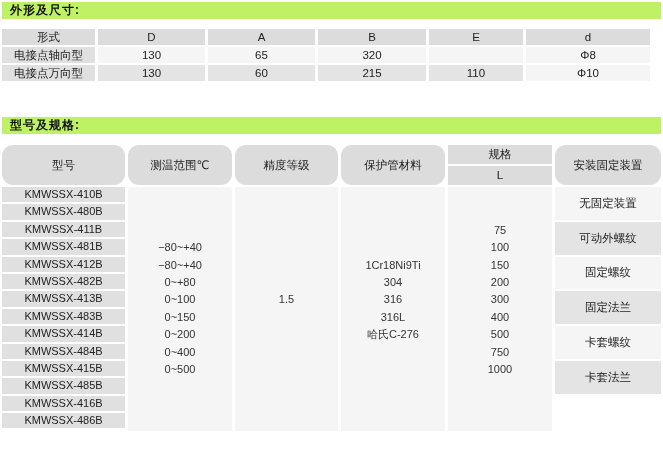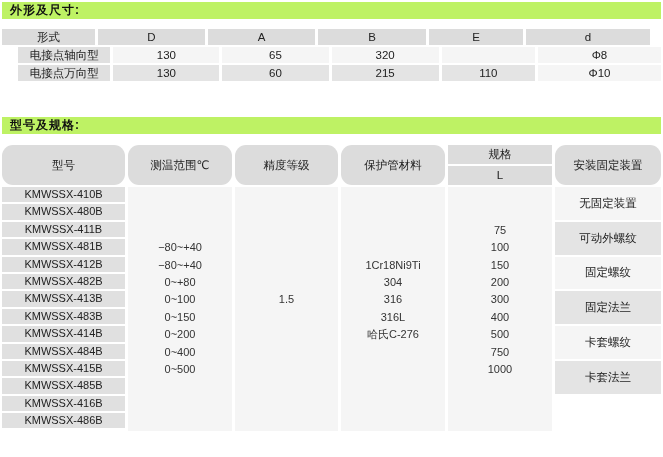--- a/index.html
+++ b/index.html
@@ -18,21 +18,21 @@
   
   .t1 { position: absolute; left: 2px; top: 29px; width: 659px; }
   .t1-row { display: flex; gap: 3px; margin-bottom: 2px; }
   .t1-cell {
     height: 16px; line-height: 16px; text-align: center;
     font-size: 11.5px; color: #222; overflow: hidden; white-space: nowrap;
   }
   .c1-0 { width: 93px; } .c1-1 { width: 107px; } .c1-2 { width: 107px; }
   .c1-3 { width: 108px; } .c1-4 { width: 94px; }  .c1-5 { width: 124px; }
   .hdr  { background: #dcdcdc; }
-  .lbl  { background: #e0e0e0; margin-left: 16px; }
+  .lbl  { background: #e0e0e0; }
   .lite { background: #f5f5f5; }
   .gray { background: #e4e4e4; }
 
   
   .t2 { position: absolute; left: 2px; top: 145px; width: 659px; }
   .t2-hdr { display: flex; gap: 3px; margin-bottom: 2px; }
   .t2-hcell {
     height: 40px; background: #dcdcdc; display: flex;
     align-items: center; justify-content: center;
     font-size: 11.5px; color: #222; white-space: nowrap; border-radius: 11px;

